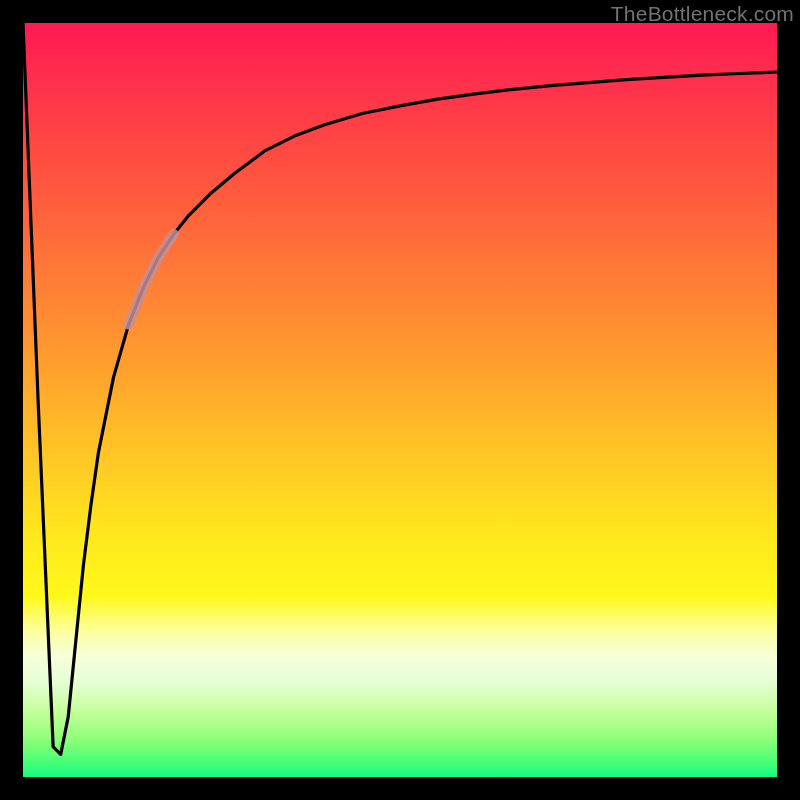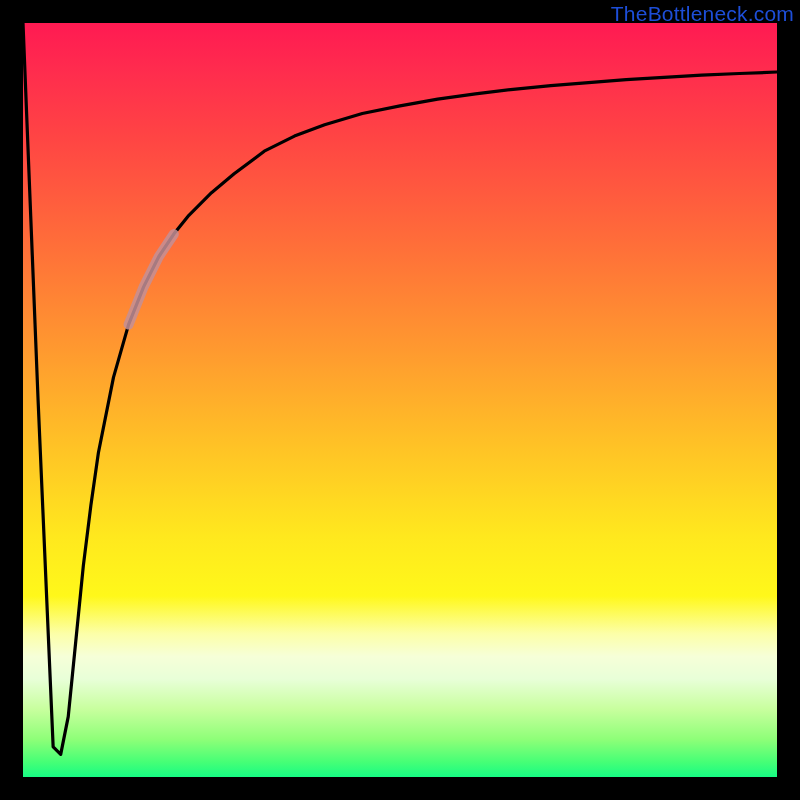--- a/index.html
+++ b/index.html
@@ -60,21 +60,21 @@
     position: absolute;
     left: 0;
     top: 0;
     width: 754px;
     height: 754px;
   }
   .watermark {
     position: absolute;
     top: 2px;
     right: 6px;
-    color: #1d4ed8;
+    color: #737373;
     font-size: 21px;
     font-weight: 500;
     letter-spacing: 0.2px;
   }
 </style>
 </head>
 <body>
 
 <div class="chart-container">
   <div class="outer-frame"></div>

